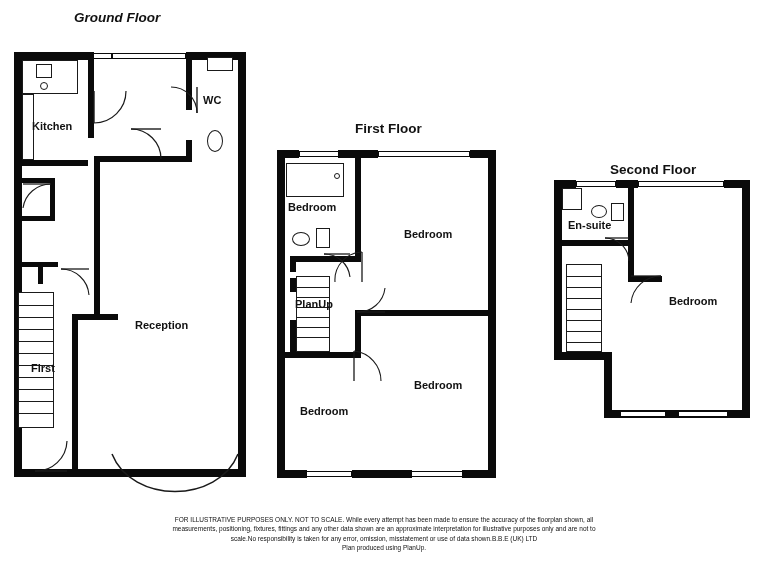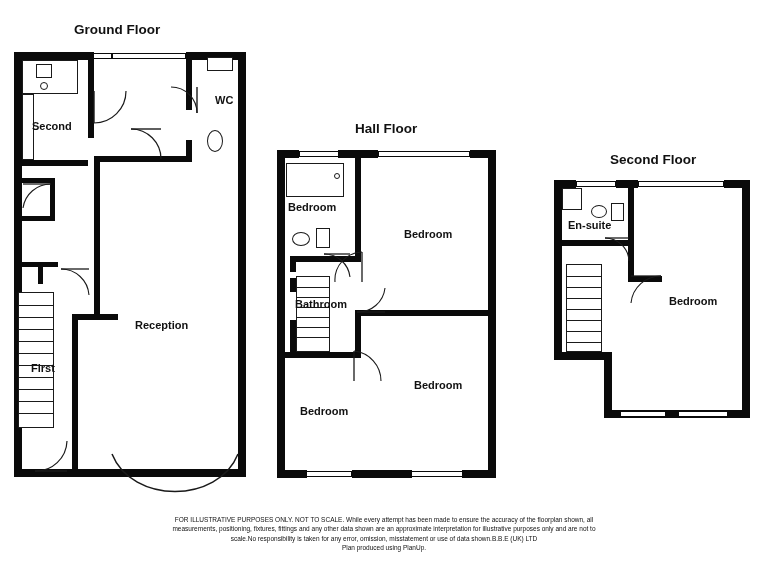--- a/index.html
+++ b/index.html
@@ -83,23 +83,23 @@
     line-height: 1.45;
     color: #111111;
   }
   .disclaimer div { white-space: nowrap; }
 </style>
 </head>
 <body>
 
 <div class="canvas">
 
-  <div class="floor-title" style="left:74px; top:22px;">Ground Floor</div>
-  <div class="floor-title" style="left:355px; top:121px;">Hall Floor</div>
-  <div class="floor-title" style="left:610px; top:152px;">Second Floor</div>
+  <div class="floor-title" style="left:74px; top:10px;font-style:italic;">Ground Floor</div>
+  <div class="floor-title" style="left:355px; top:121px;">First Floor</div>
+  <div class="floor-title" style="left:610px; top:162px;">Second Floor</div>
 
   <div>
 
     <div class="wall" style="left:14px; top:52px; width:8px; height:425px;"></div>
     <div class="wall" style="left:14px; top:52px; width:74px; height:8px;"></div>
     <div class="wall" style="left:186px; top:52px; width:60px; height:8px;"></div>
     <div class="wall" style="left:238px; top:52px; width:8px; height:425px;"></div>
     <div class="wall" style="left:14px; top:469px; width:232px; height:8px;"></div>
 
     <div class="win" style="left:88px; top:53px; width:24px; height:6px;"></div>
@@ -185,22 +185,22 @@
         <path d="M1 31 A31 31 0 0 0 33 1" stroke="#1a1a1a" stroke-width="1.2" fill="none"></path>
       </svg>
     </div>
 
     <div class="door-arc" style="left:110px; top:452px;">
       <svg width="130" height="56" viewBox="0 0 130 56">
         <path d="M2 2 C 22 52, 108 52, 128 2" stroke="#1a1a1a" stroke-width="1.5" fill="none"></path>
       </svg>
     </div>
 
-    <div class="room-label" style="left:32px; top:120px;">Second</div>
-    <div class="room-label" style="left:215px; top:94px;">WC</div>
+    <div class="room-label" style="left:32px; top:120px;">Kitchen</div>
+    <div class="room-label" style="left:203px; top:94px;">WC</div>
     <div class="room-label" style="left:31px; top:362px;">First</div>
     <div class="room-label" style="left:135px; top:319px;">Reception</div>
   </div>
 
   <div>
 
     <div class="wall" style="left:277px; top:150px; width:8px; height:328px;"></div>
     <div class="wall" style="left:277px; top:150px; width:22px; height:8px;"></div>
     <div class="wall" style="left:338px; top:150px; width:40px; height:8px;"></div>
     <div class="wall" style="left:470px; top:150px; width:26px; height:8px;"></div>
@@ -258,21 +258,21 @@
     </div>
     <div class="door-arc" style="left:352px; top:350px;">
       <svg width="30" height="32" viewBox="0 0 30 32">
         <path d="M2 1 L2 31" stroke="#1a1a1a" stroke-width="1.3" fill="none"></path>
         <path d="M2 1 A30 30 0 0 1 29 31" stroke="#1a1a1a" stroke-width="1.1" fill="none"></path>
       </svg>
     </div>
 
     <div class="room-label" style="left:288px; top:201px;">Bedroom</div>
     <div class="room-label" style="left:404px; top:228px;">Bedroom</div>
-    <div class="room-label" style="left:295px; top:298px;">Bathroom</div>
+    <div class="room-label" style="left:295px; top:298px;">PlanUp</div>
     <div class="room-label" style="left:414px; top:379px;">Bedroom</div>
     <div class="room-label" style="left:300px; top:405px;">Bedroom</div>
   </div>
 
   <div>
 
     <div class="wall" style="left:554px; top:180px; width:8px; height:180px;"></div>
     <div class="wall" style="left:554px; top:180px; width:22px; height:8px;"></div>
     <div class="wall" style="left:616px; top:180px; width:22px; height:8px;"></div>
     <div class="wall" style="left:724px; top:180px; width:26px; height:8px;"></div>

